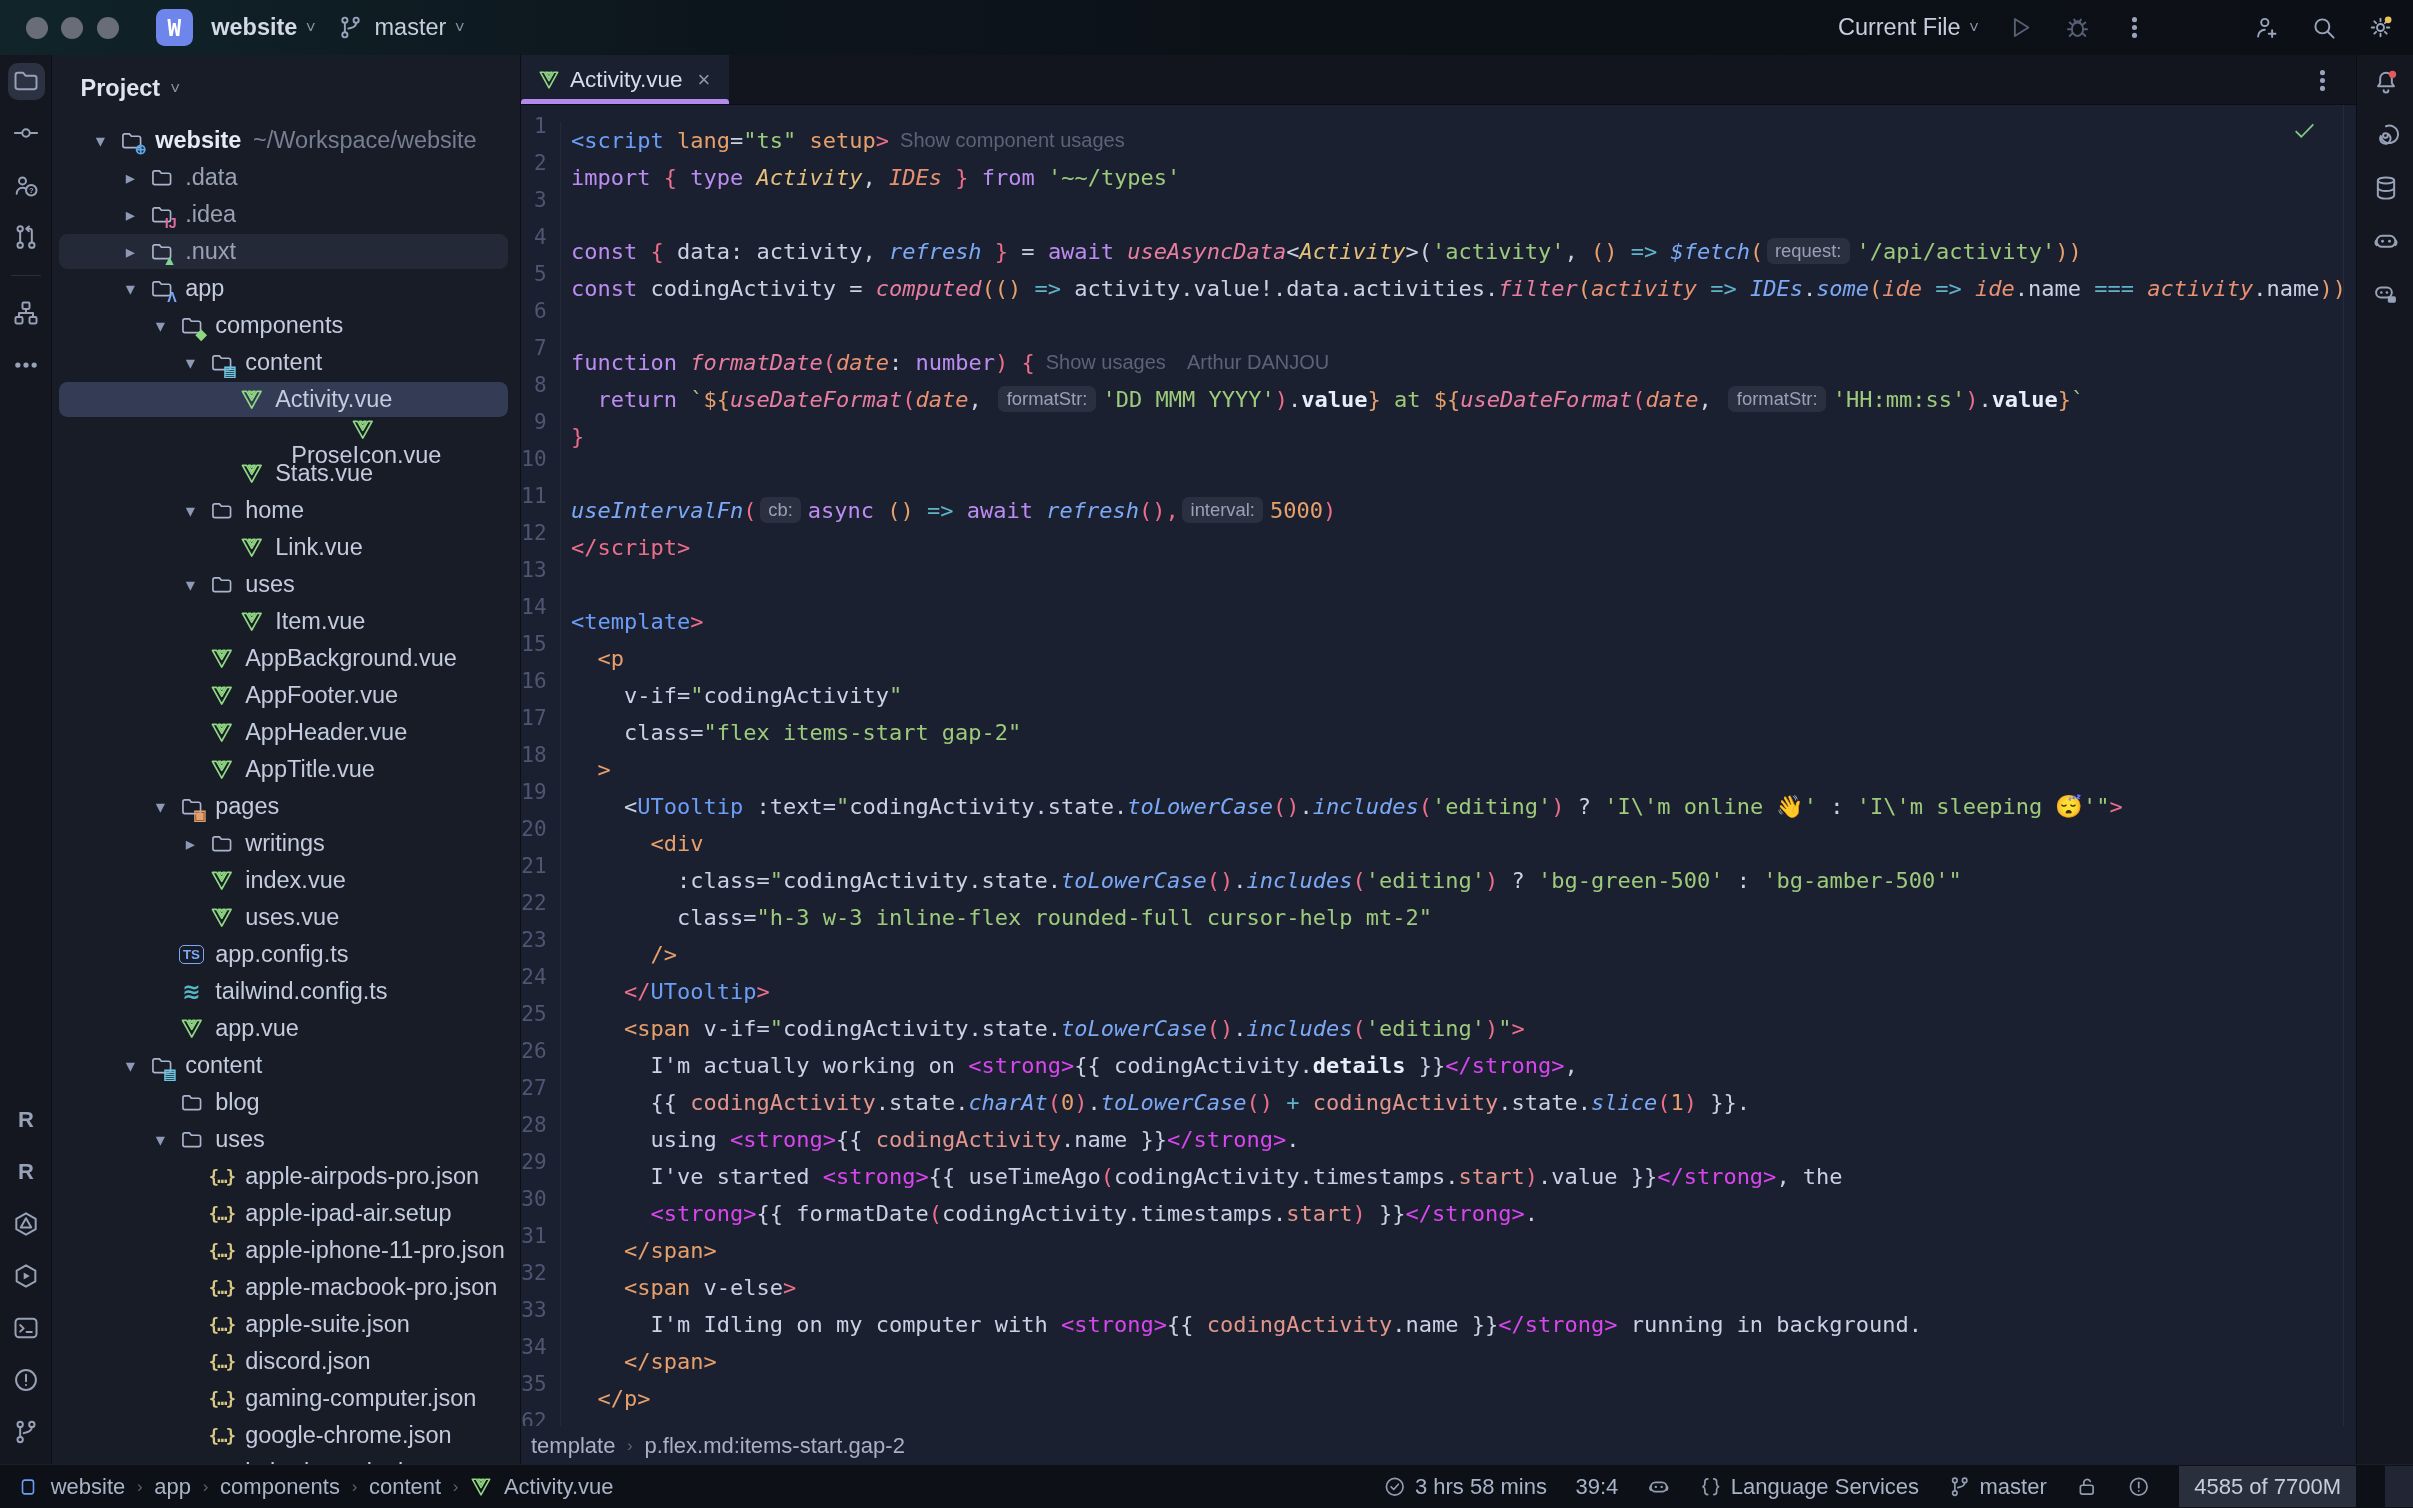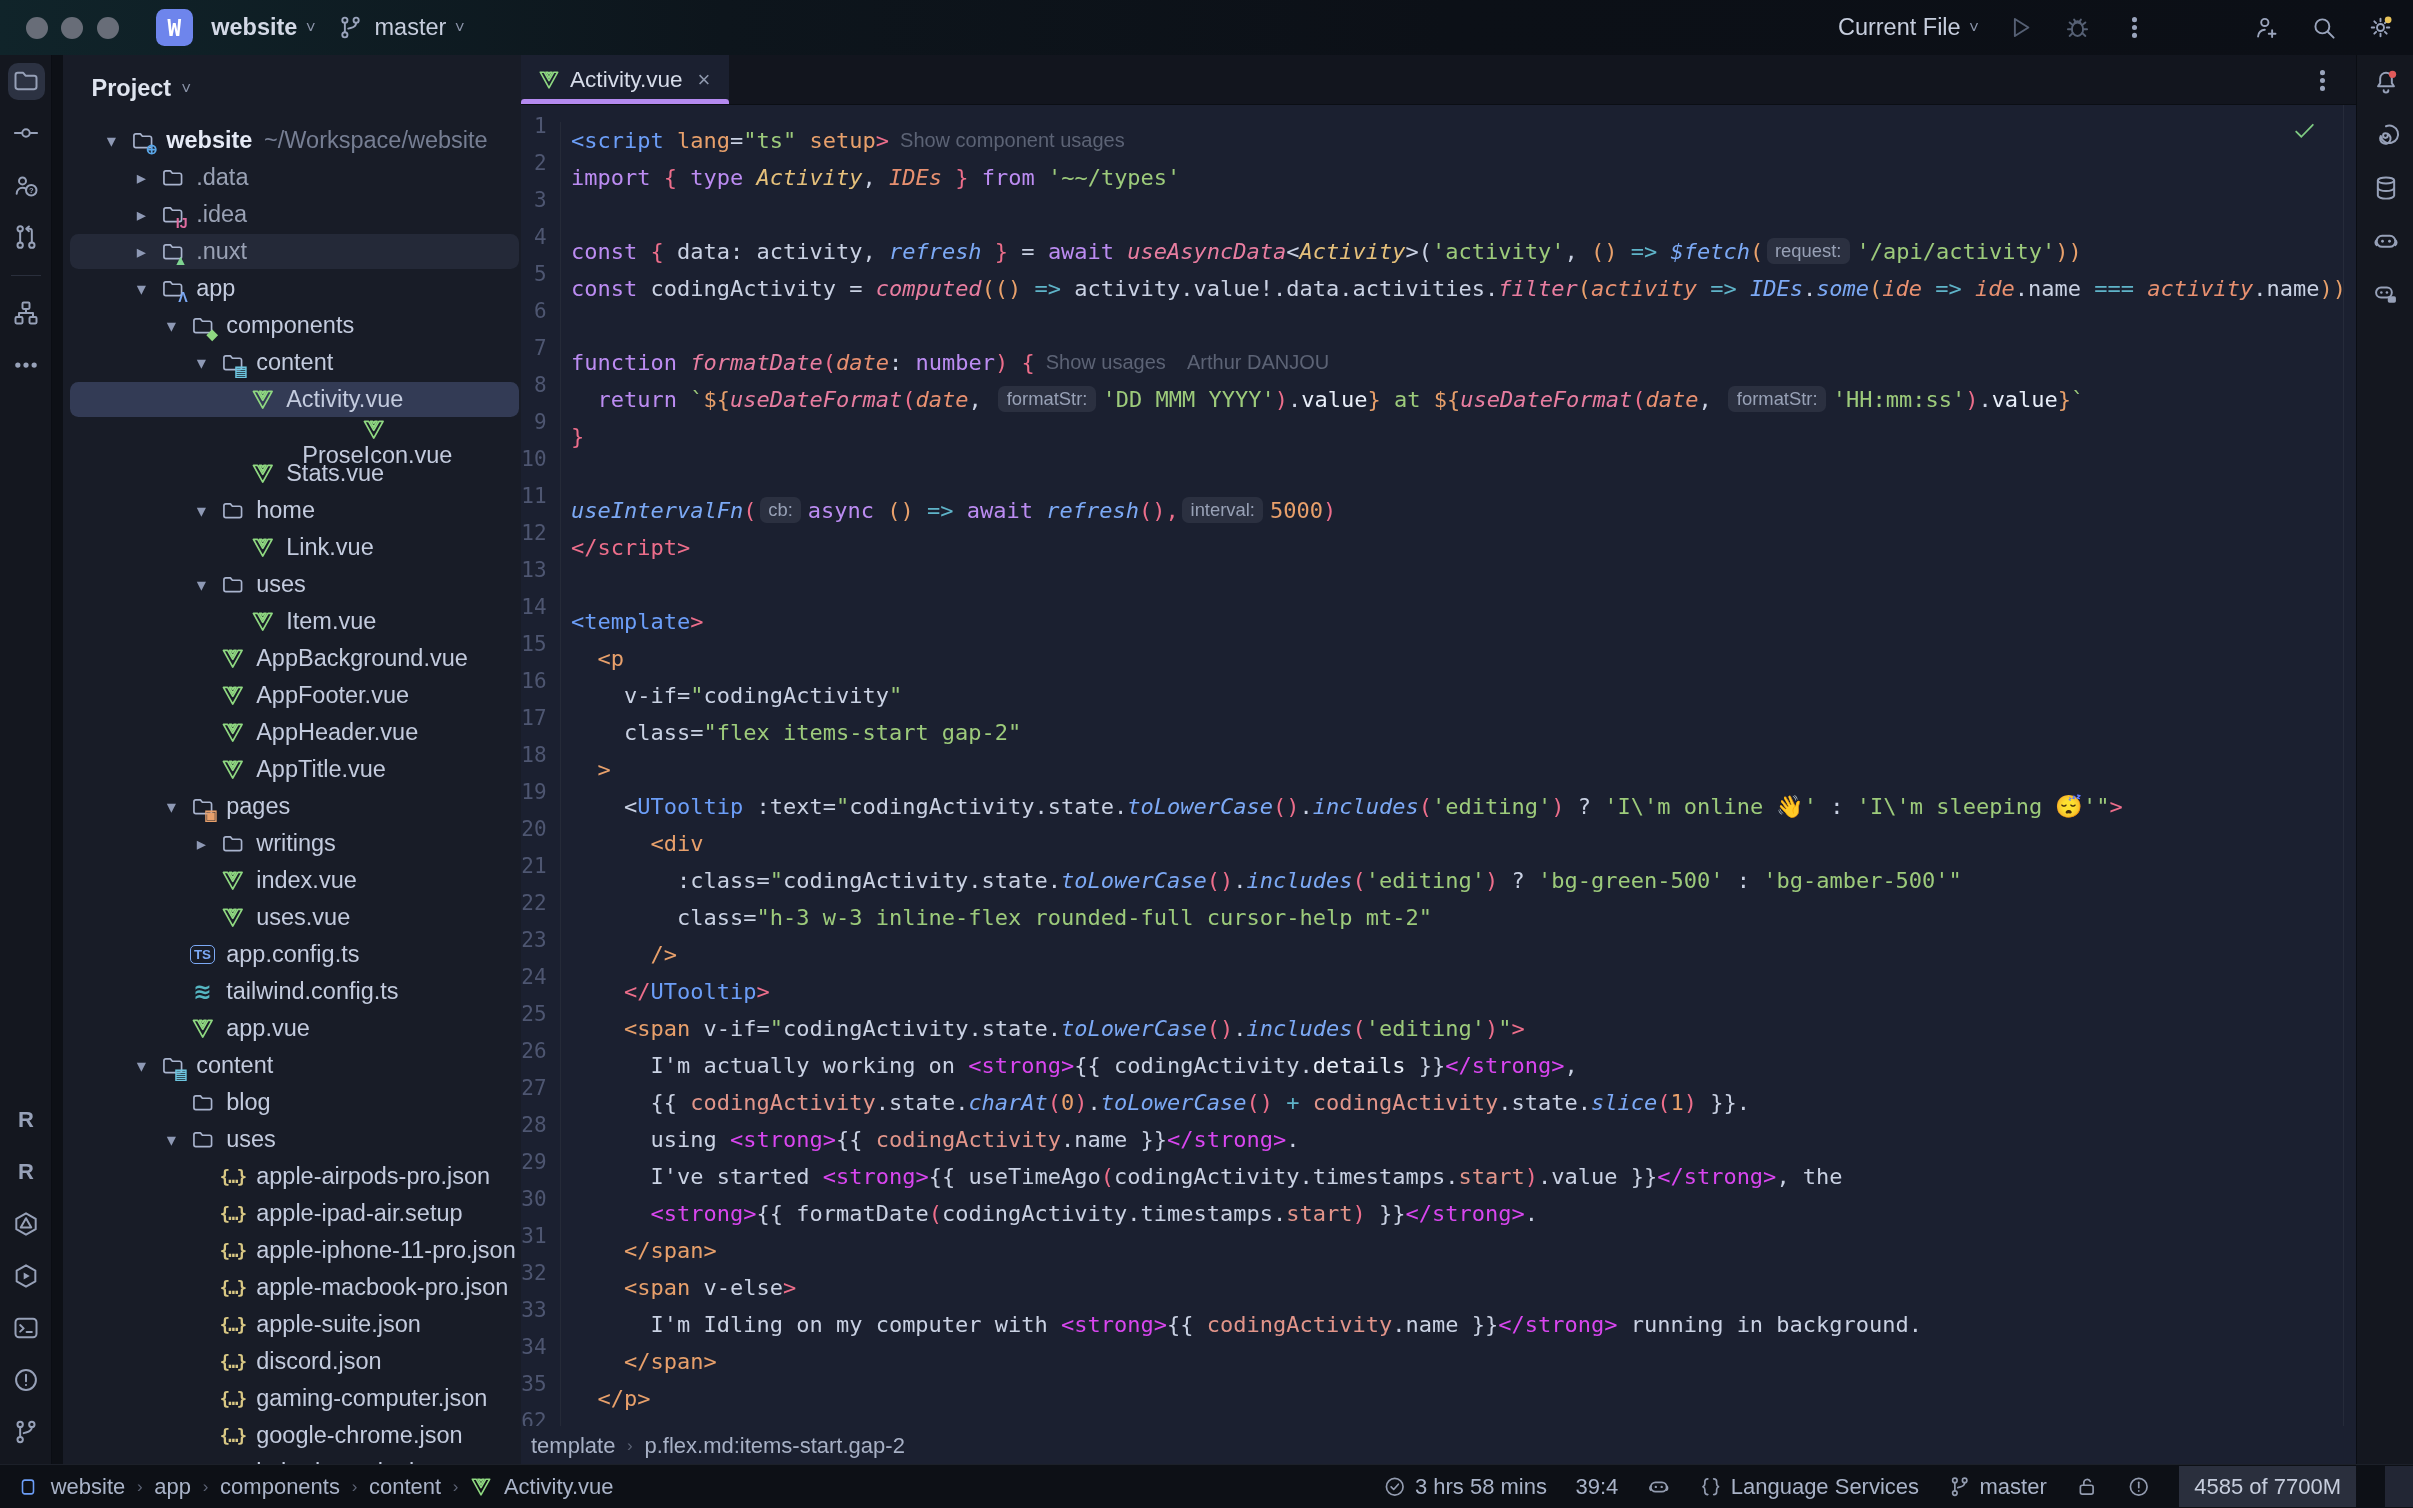--- a/index.html
+++ b/index.html
@@ -37,21 +37,21 @@
   .rail-div { width:30px; height:0.8px; background:#2A2F3C; margin:11.7px auto; }
   .glyphR { font:700 22px "Liberation Sans",sans-serif; color:#97A1B8; }
   #rail-bottom { position:absolute; left:0; top:1039px; }
 
   
   #right-rail { position:absolute; right:0; top:55px; width:57px; height:1410px;
     background:#14171F; border-left:0.8px solid #0A0D13; }
   #right-rail .rail-btn { width:57px; height:53px; }
 
   
-  #project { position:absolute; left:63px; top:55px; width:469px; height:1410px;
+  #project { position:absolute; left:52px; top:55px; width:469px; height:1410px;
     background:#181C27; border-right:0.8px solid #0C0F16; overflow:hidden; }
   #project-header { height:67px; display:flex; align-items:center; padding-left:28.5px; gap:10px; }
   #project-header .title { font-size:23.5px; font-weight:700; color:#DFE4EF; }
   .trow { height:37px; display:flex; align-items:center; font-size:23.5px; color:#C3CBDE;
     white-space:nowrap; position:relative; }
   .trow .hl { position:absolute; left:6.7px; right:11.7px; top:0.8px; bottom:0.8px; border-radius:8.4px; }
   .trow.selected .hl { background:#333B55; }
   .trow.hover .hl { background:#242938; }
   .trow > * { position:relative; }
   .tchev { width:28.5px; text-align:center; color:#8E99B5; font-size:18.4px; flex:none; }
@@ -87,21 +87,21 @@
   #inspect-ok svg { width:25px; height:25px; }
   .cl { height:37px; display:flex; align-items:center; }
   .ln { width:39px; padding-right:13.4px; text-align:right; color:#4E5671; flex:none; font-size:21px; }
   .ct { white-space:pre; padding-left:10px; border-left:0.8px solid #252A38; height:100%; display:flex; align-items:center;margin-top:28px; }
   .tk-k { color:#BC8CF2; } .tk-t { color:#6C9EF8; } .tk-h { color:#E8A06B; }
   .tk-s { color:#9DCB7B; } .tk-gn { color:#d946ef; }
   .tk-f { color:#E87DA0; font-style:italic; } .tk-m { color:#7CA9F5; font-style:italic; }
   .tk-p { color:#E89070; font-style:italic; } .tk-p2 { color:#E2958A; }
   .tk-ty { color:#E5C07B; font-style:italic; } .tk-n { color:#E8A06B; }
   .tk-o { color:#5FB4C9; } .tk-pk { color:#ED6E8B; } .tk-or { color:#E8A06B; }
-  .tk-w { color:#C9D1E3; } .tk-b { color:#E8EEF9; font-weight:400; }
+  .tk-w { color:#C9D1E3; } .tk-b { color:#E8EEF9; font-weight:700; }
   .tk-g { color:#5C6375; font-family:"Liberation Sans",sans-serif; font-size:20px; }
   .tk-e { font-style:normal; }
   .tk-i { display:inline-block; background:#2B3040; color:#98A1B6; border-radius:6.7px;
     padding:1.7px 8.4px; margin:0 6.7px 0 3.4px; font-family:"Liberation Sans",sans-serif; font-size:18.4px; }
 
   #ebreadcrumbs { position:absolute; left:0; right:0; bottom:0; height:39px; display:flex;
     align-items:center; padding-left:10px; gap:11.7px; color:#A7B0C5; font-size:22px; background:#1B2030; }
   #ebreadcrumbs .sep { color:#5C6375; font-size:17px; }
 
   

